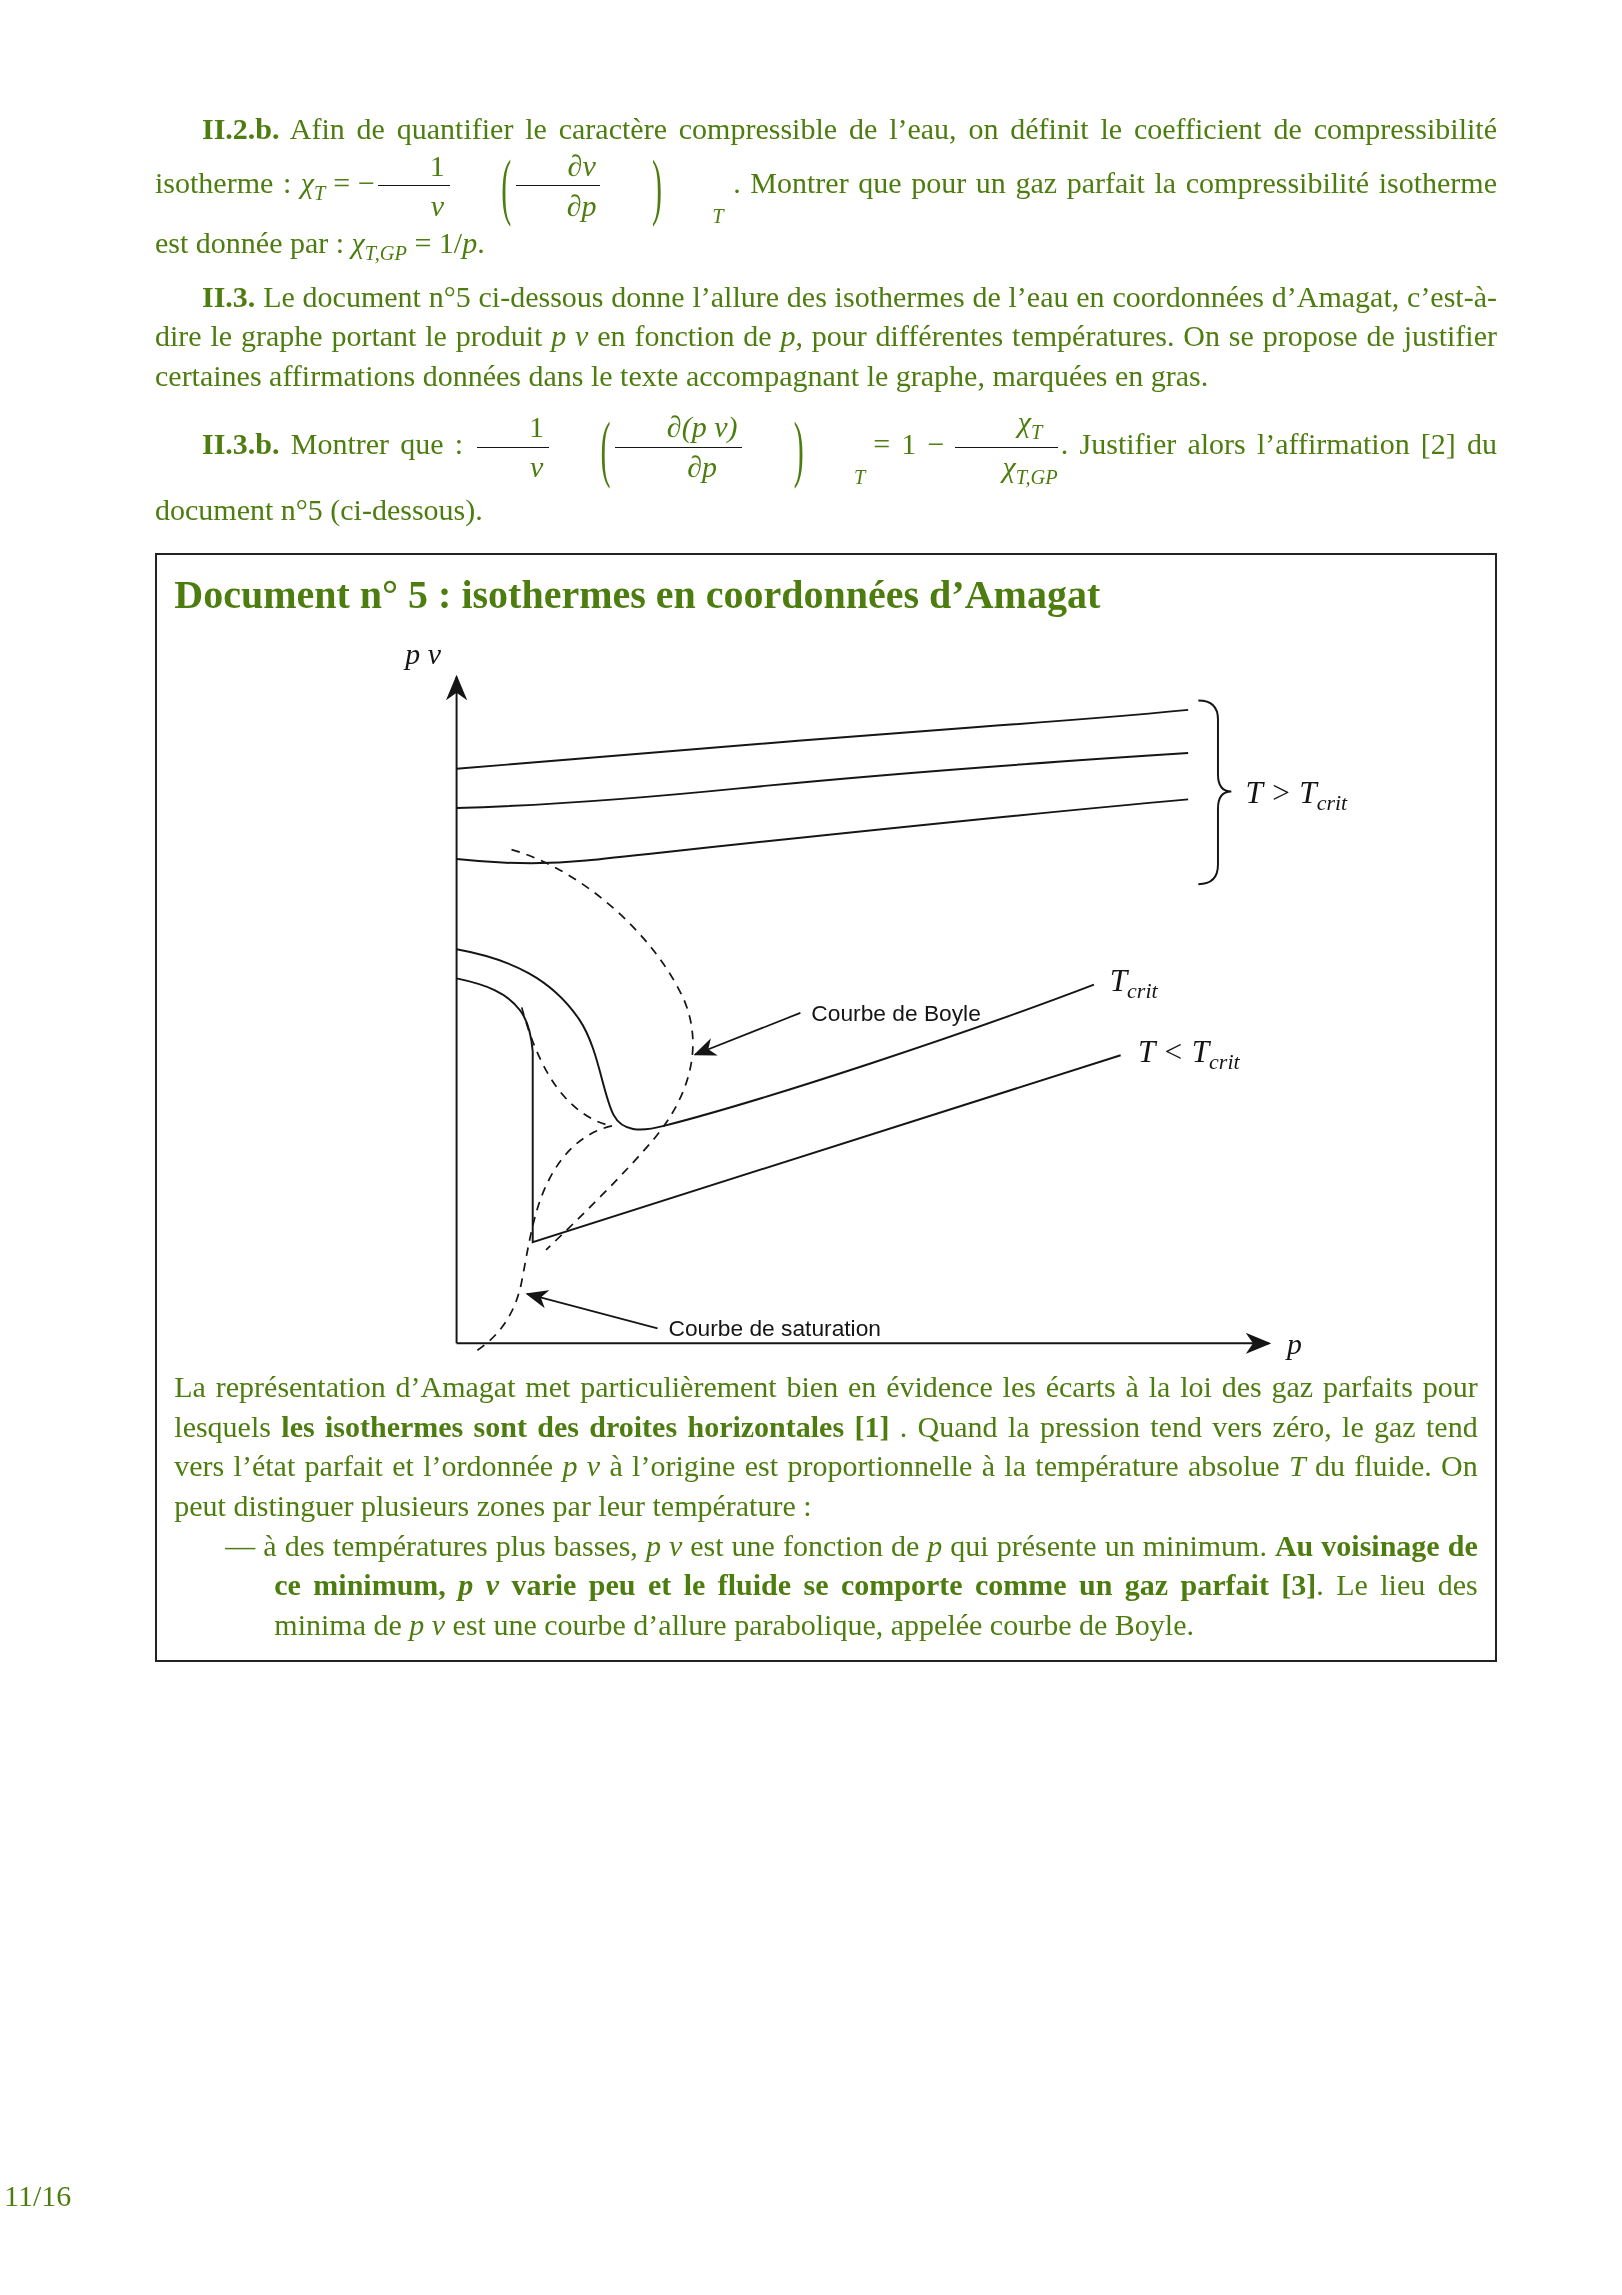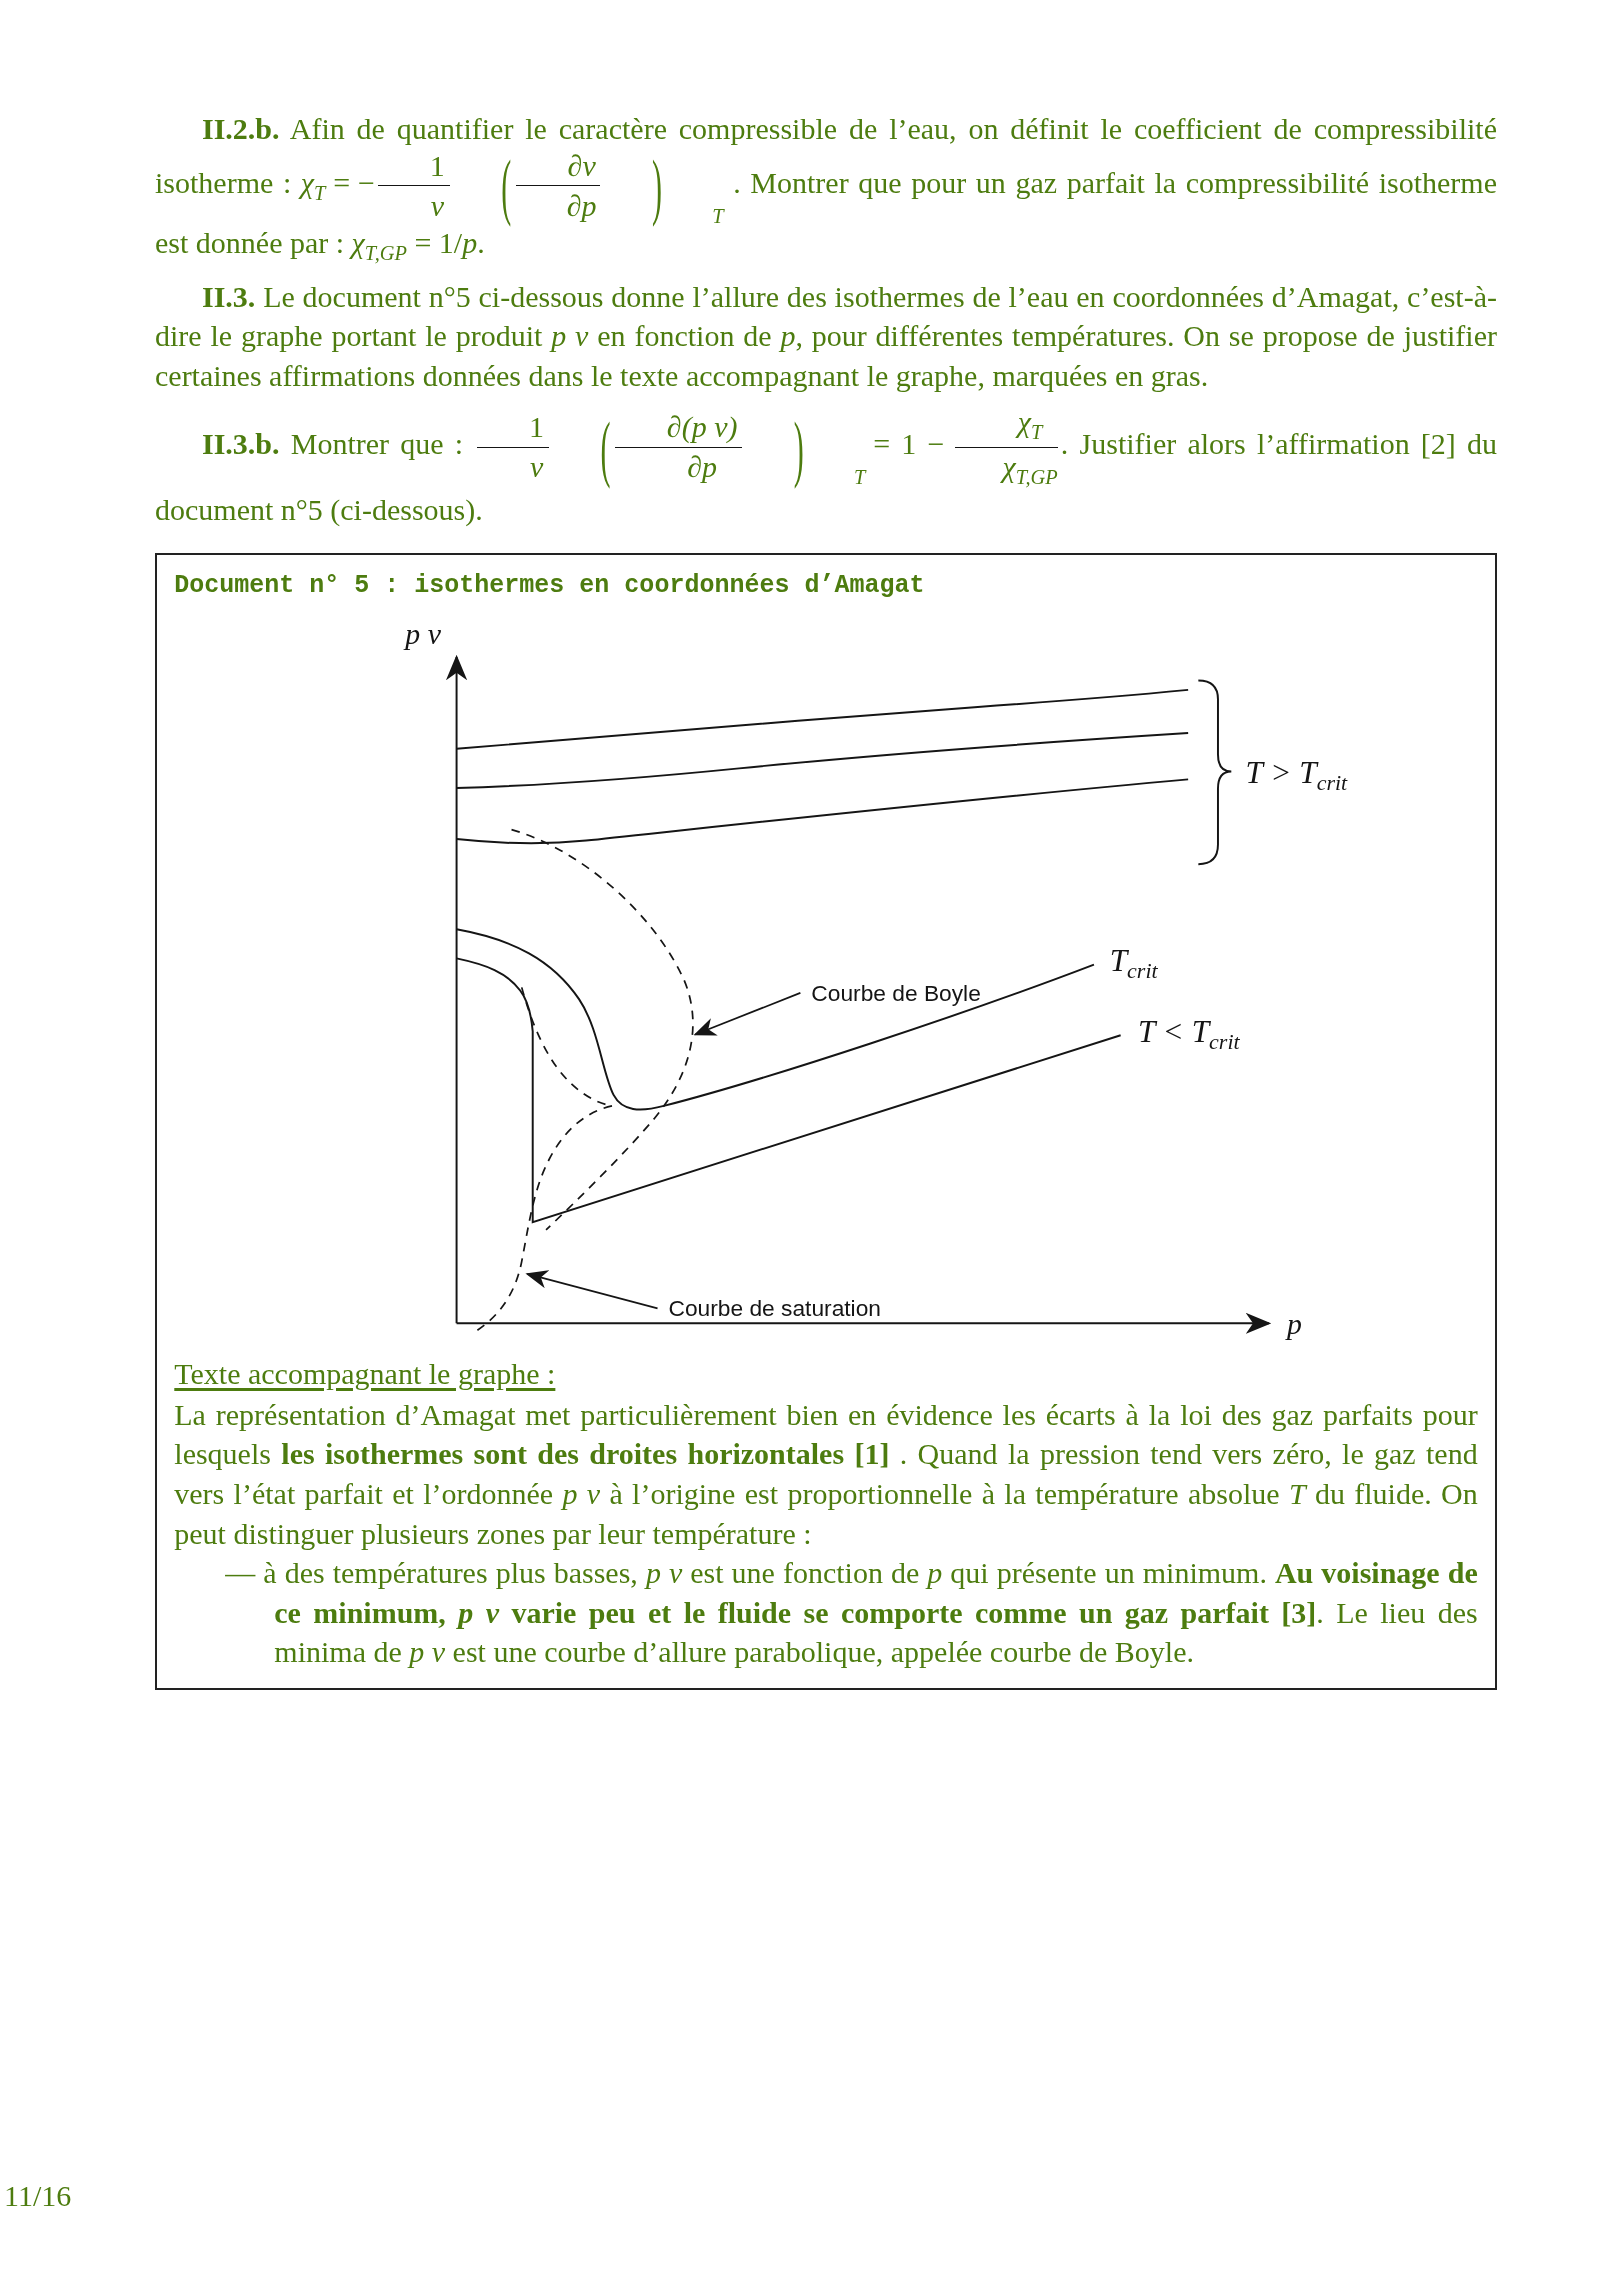--- a/index.html
+++ b/index.html
@@ -27,21 +27,21 @@
   .frac{display:inline-block;vertical-align:middle;text-align:center;padding:0 3.1px;line-height:1.15;}
   .frac .num{display:block;border-bottom:1.7px solid #151515;padding:0 4.7px 2.4px;}
   .frac .den{display:block;padding-top:2.4px;}
   .bigp{display:inline-block;transform:scaleY(2.45);transform-origin:center;vertical-align:middle;padding:0 1.6px;}
   .psub{font-size:0.68em;display:inline-block;transform:translateY(1.45em);margin-left:1.6px;font-style:italic;}
   .docbox{
     border:2px solid #222;
     margin-top:23.6px;
     padding:12.6px 17.3px 15.7px 17.3px;
   }
-  .doc-title{font-weight:bold;font-size:25px;margin:1.6px 0 3.1px 0;font-family:Liberation Mono, monospace;}
+  .doc-title{font-weight:bold;font-size:40px;margin:1.6px 0 3.1px 0;}
   .graph-svg{display:block;margin-top:1.6px;}
   .caption-label{margin:6.3px 0 1.6px 0;}
   .ul{text-decoration:underline;text-underline-offset:3.9px;}
   .doc-body{margin-bottom:0;}
   .doc-item{margin:0 0 0 100px;text-indent:-49px;}
   .pageno{
     position:absolute;left:4px;right:0;top:2176px;
     text-align:left;
   }
 </style>
@@ -90,21 +90,20 @@
       <path d="M 443 487 C 452 520, 466 560, 490 592 C 512 620, 536 634, 558 638" stroke="#151515" stroke-width="2.2" fill="none" stroke-dasharray="11 9"></path>
       <path d="M 558 638 C 512 648, 482 688, 466 734 C 455 766, 450 800, 443 836 C 436 872, 418 905, 380 928" stroke="#151515" stroke-width="2.2" fill="none" stroke-dasharray="11 9"></path>
 
       <line x1="798" y1="494" x2="664" y2="547" stroke="#151515" stroke-width="2.2" marker-end="url(#ah)"></line>
       <text x="812" y="504" font-size="29" font-family="Liberation Sans, sans-serif" fill="#151515">Courbe de Boyle</text>
 
       <line x1="616" y1="896" x2="450" y2="852" stroke="#151515" stroke-width="2.2" marker-end="url(#ah)"></line>
       <text x="630" y="906" font-size="29" font-family="Liberation Sans, sans-serif" fill="#151515">Courbe de saturation</text>
     </svg>
 
-    <div class="caption-label"><span class="ul">Texte accompagnant le graphe :</span></div>
 
     <p class="para doc-body"><span>La représentation d’Amagat met particulièrement bien en évidence les écarts à la loi des gaz parfaits pour lesquels </span><span class="sg-b">les isothermes sont des droites horizontales [1]</span><span> . Quand la pression tend vers zéro, le gaz tend vers l’état parfait et l’ordonnée </span><span class="sg-i">p v</span><span> à l’origine est proportionnelle à la température absolue </span><span class="sg-i">T</span><span> du fluide. On peut distinguer plusieurs zones par leur température :</span></p>
     <p class="para doc-item"><span>— à des températures plus basses, </span><span class="sg-i">p v</span><span> est une fonction de </span><span class="sg-i">p</span><span> qui présente un minimum. </span><span class="sg-b">Au voisinage de ce minimum, </span><span class="sg-bi">p v</span><span class="sg-b"> varie peu et le fluide se comporte comme un gaz parfait [3]</span><span>. Le lieu des minima de </span><span class="sg-i">p v</span><span> est une courbe d’allure parabolique, appelée courbe de Boyle.</span></p>
   </div>
 
   <div class="pageno">11/16</div>
 
 </div>
 
 

